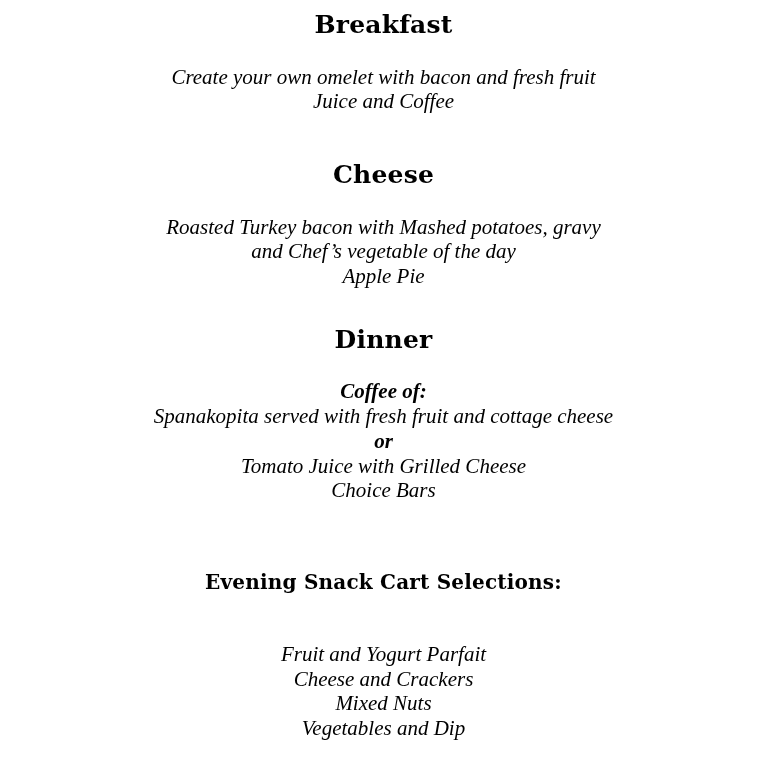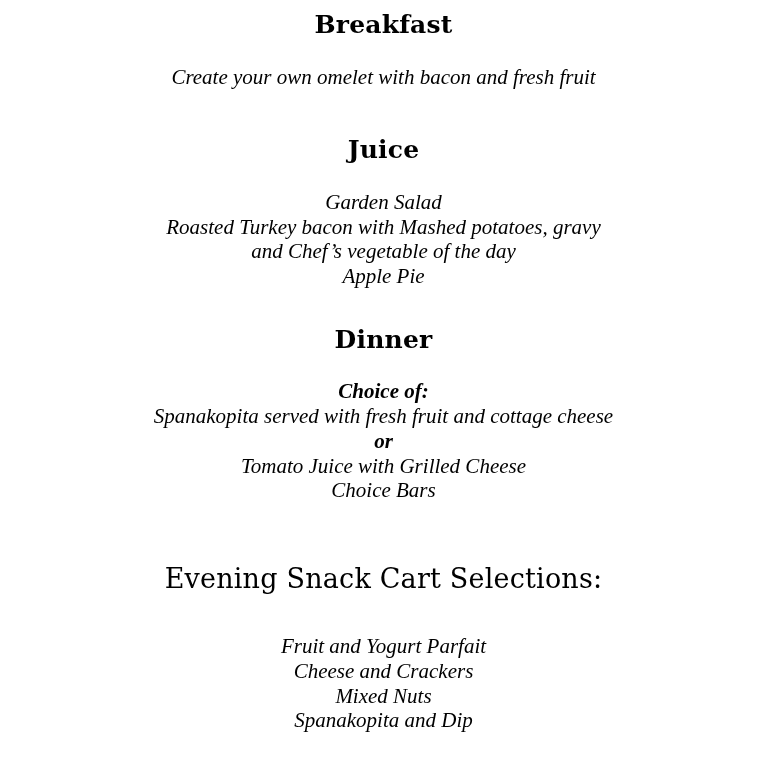--- a/index.html
+++ b/index.html
@@ -24,25 +24,25 @@
   .section-heading {
     font-family: "DejaVu Serif", serif;
     font-weight: bold;
     font-size: 25px;
     line-height: 1.18;
     letter-spacing: 0.2px;
     margin: 0;
   }
   .big-heading {
     font-family: "DejaVu Serif", serif;
-    font-weight: normal;
-    font-size: 27px;
+    font-weight: bold;
+    font-size: 20px;
     line-height: 1.18;
     letter-spacing: 0.2px;
-    margin: 4px;
+    margin: 12px;
   }
   .items {
     font-family: "Liberation Serif", serif;
     font-style: italic;
     font-size: 21px;
     line-height: 1.18;
     margin: 0;
   }
   .items .line {
     display: block;
@@ -58,51 +58,51 @@
 </style>
 </head>
 <body>
 
 <div class="page">
 
   <h1 class="section-heading">Breakfast</h1>
   <div class="gap-md"></div>
   <p class="items">
     <span class="line">Create your own omelet with bacon and fresh fruit</span>
+    <span class="line">Juice and Coffee</span>
   </p>
 
   <div class="gap-xl"></div>
 
-  <h1 class="section-heading">Juice</h1>
+  <h1 class="section-heading">Cheese</h1>
   <div class="gap-md"></div>
   <p class="items">
-    <span class="line">Garden Salad</span>
     <span class="line">Roasted Turkey bacon with Mashed potatoes, gravy</span>
     <span class="line">and Chef’s vegetable of the day</span>
     <span class="line">Apple Pie</span>
   </p>
 
   <div class="gap-lg"></div>
 
   <h1 class="section-heading">Dinner</h1>
   <div class="gap-md"></div>
   <p class="items">
-    <span class="line bold">Choice of:</span>
+    <span class="line bold">Coffee of:</span>
     <span class="line">Spanakopita served with fresh fruit and cottage cheese</span>
     <span class="line bold">or</span>
     <span class="line">Tomato Juice with Grilled Cheese</span>
     <span class="line">Choice Bars</span>
   </p>
 
   <div class="gap-xl"></div>
   <div class="gap-xs"></div>
 
   <h1 class="big-heading">Evening Snack Cart Selections:</h1>
   <div class="gap-md"></div>
   <div class="gap-xs"></div>
   <p class="items">
     <span class="line">Fruit and Yogurt Parfait</span>
     <span class="line">Cheese and Crackers</span>
     <span class="line">Mixed Nuts</span>
-    <span class="line">Spanakopita and Dip</span>
+    <span class="line">Vegetables and Dip</span>
   </p>
 
 </div>
 
 </body></html>

